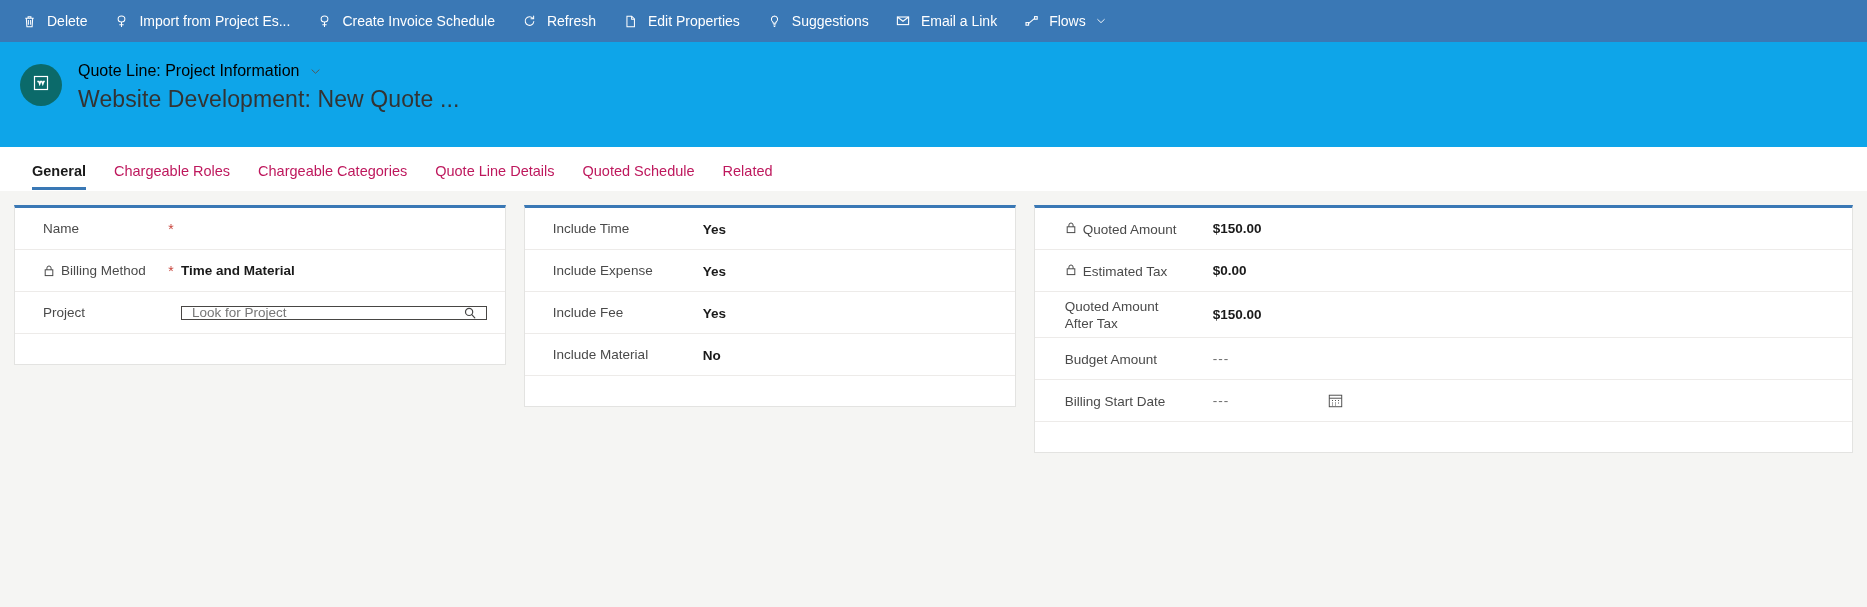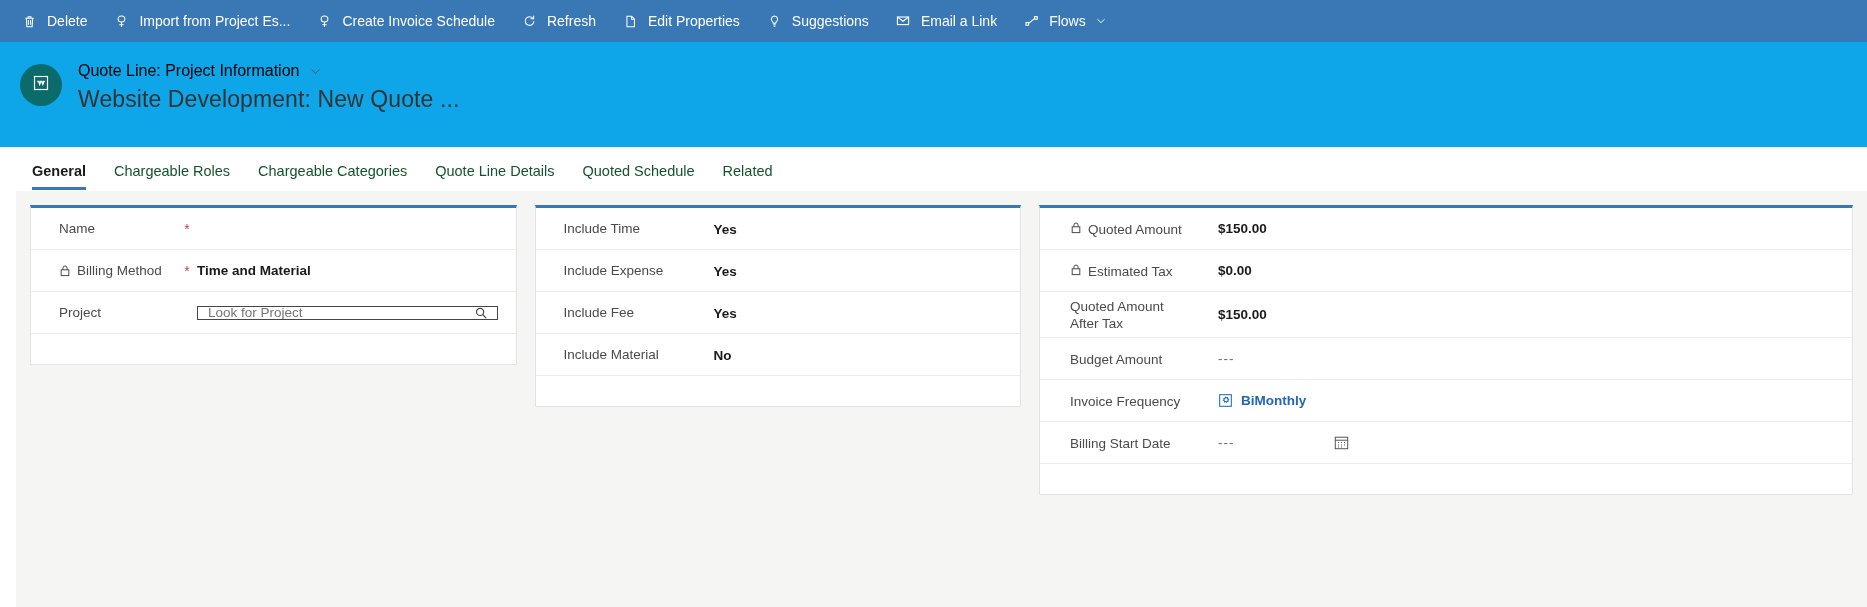--- a/index.html
+++ b/index.html
@@ -78,42 +78,41 @@
     background: #ffffff;
     display: flex;
     align-items: flex-end;
     padding-left: 18px;
     border-bottom: 1px solid #ffffff;
   }
   .tab {
     position: relative;
     padding: 0 14px 11px 14px;
     font-size: 14.5px;
-    color: #14532d;
+    color: #be185d;
     cursor: pointer;
     white-space: nowrap;
   }
   .tab.active { color: #1a1a1a; font-weight: 600; }
   .tab.active::after {
     content: "";
     position: absolute;
     left: 14px; right: 14px; bottom: 0;
     height: 3px;
     background: #3a78b5;
   }
 
   
   .form-area {
     background: #f5f5f3;
     height: calc(607px - 42px - 105px - 44px);
     padding: 14px 14px 0 14px;
     display: flex;
     gap: 18px;
     align-items: flex-start;
-    margin-left: 16px;
   }
   .card {
     background: #ffffff;
     border: 1px solid #e3e3e1;
     border-top: 3px solid #3a78b5;
     flex: 1 1 0;
     min-width: 0;
   }
   .card-a { max-width: 506px; }
   .card-b { max-width: 500px; }
@@ -475,36 +474,20 @@
 
     <div class="field-row">
       <div class="field-label">
         <span class="lbl-text">Budget Amount</span>
       </div>
       <div class="val-col">
         <span class="field-value muted">---</span>
       </div>
     </div>
 
-    <div class="field-row">
-      <div class="field-label">
-        <span class="lbl-text">Invoice Frequency</span>
-      </div>
-      <div class="val-col">
-        <span class="field-value link">
-          <span class="link-entity-icon">
-            <svg width="15" height="15" viewBox="0 0 16 16" fill="none" stroke="#2266b5" stroke-width="1.1">
-              <rect x="1.8" y="1.8" width="12.4" height="12.4"></rect>
-              <path d="M8 4.6l1 .7 1.1-.5.2 1.2 1.1.5-.8.9.4 1.2-1.2.1-.6 1.1-1-.7-1.1.5-.2-1.2-1.1-.5.8-.9-.4-1.2 1.2-.1z"></path>
-            </svg>
-          </span>
-          <span>BiMonthly</span>
-        </span>
-      </div>
-    </div>
 
     <div class="field-row">
       <div class="field-label">
         <span class="lbl-text">Billing Start Date</span>
       </div>
       <div class="val-col">
         <span class="field-value muted">---</span>
         <span class="cal-icon">
           <svg width="17" height="17" viewBox="0 0 18 18" fill="none" stroke="#4a4a4a" stroke-width="1">
             <rect x="2.4" y="3.4" width="13.2" height="12.2"></rect>

